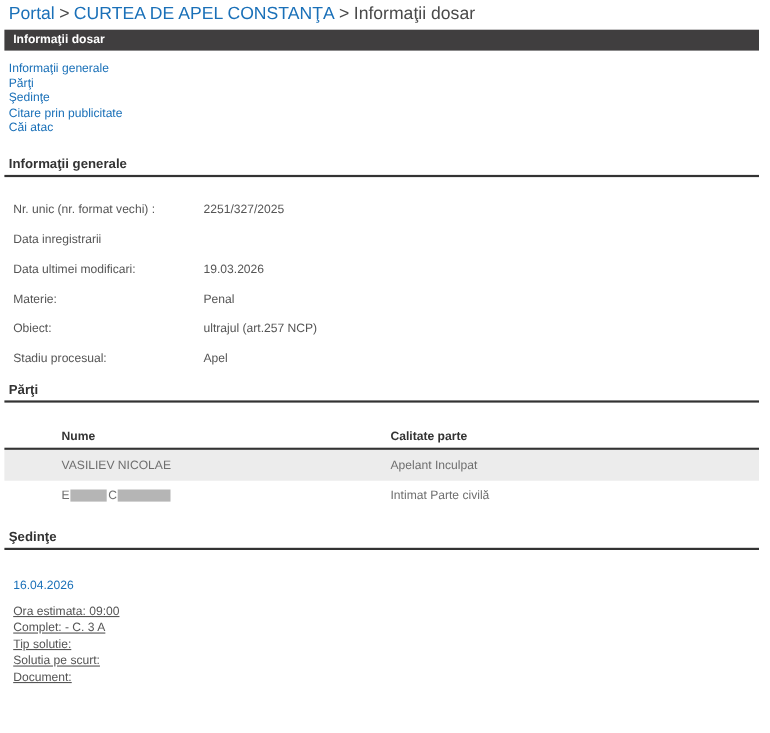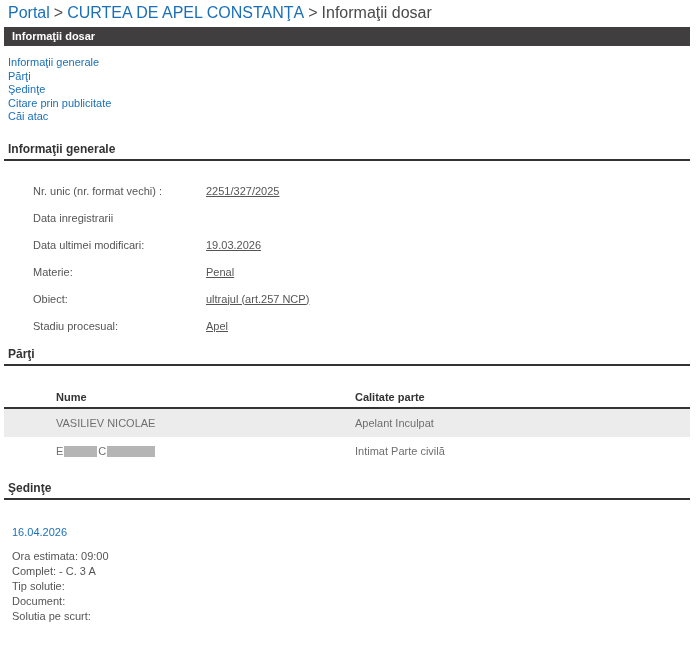--- a/index.html
+++ b/index.html
@@ -35,23 +35,23 @@
     font-size: 12px; font-weight: bold; color: #333333;
     padding: 0 0 3px 4px; border-bottom: 2px solid #333333;
     line-height: 14px;
   }
   .sec-general .section-heading { margin-top: 18px; }
   .sec-parti  .section-heading { margin-top: 14px; }
   .sec-sedinte .section-heading { margin-top: 16px; }
 
   
   .fields { margin-top: 23px; }
-  .field-row { display: flex; padding-left: 8px; line-height: 14px; margin-bottom: 13px; margin-left: 21px; }
+  .field-row { display: flex; padding-left: 8px; line-height: 14px; margin-bottom: 13px; }
   .field-label { flex: 0 0 173px; color: #555555; }
-  .field-value { flex: 1; color: #555555; text-decoration: underline; }
+  .field-value { flex: 1; color: #555555; }
 
   
   .ptable { margin-top: 24px; }
   .thead {
     display: flex; font-weight: bold; color: #333333;
     padding: 0 0 3px 8px; border-bottom: 2px solid #333333; line-height: 14px;
   }
   .trow { display: flex; padding: 7px 0 7px 8px; line-height: 14px; color: #6f6f6f; }
   .trow.alt { background: #ececec; }
   .col-name { flex: 0 0 343px; padding-left: 44px; }
@@ -61,21 +61,21 @@
     vertical-align: middle; margin-left: 1px; margin-right: 1px;
   }
   .redaction.r1 { width: 33px; }
   .redaction.r2 { width: 48px; }
 
   
   .session-date {
     display: inline-block; margin: 26px 0 0 8px;
     color: #1a70b8; text-decoration: none; font-size: 11px; cursor: pointer;
   }
-  .session-details { margin-top: 11px; padding-left: 8px; color: #555555; }
+  .session-details { margin-top: 11px; padding-left: 8px; color: #555555; text-decoration: underline; }
   .session-details div { line-height: 15px; }
 </style>
 </head>
 <body>
 
 <div class="page">
 
   <div class="breadcrumb">
     <a href="#" class="crumb-link">Portal</a><span class="crumb-sep">&gt;</span><a href="#" class="crumb-link">CURTEA DE APEL CONSTANŢA</a><span class="crumb-sep">&gt;</span><span class="crumb-current">Informaţii dosar</span>
   </div>
@@ -139,18 +139,18 @@
     </div>
   </section>
 
   <section class="sec-sedinte">
     <div class="section-heading">Şedinţe</div>
     <a href="#" class="session-date">16.04.2026</a>
     <div class="session-details">
       <div>Ora estimata: 09:00</div>
       <div>Complet: - C. 3 A</div>
       <div>Tip solutie:</div>
+      <div>Solutia pe scurt:</div>
       <div>Document:</div>
-      <div>Solutia pe scurt:</div>
     </div>
   </section>
 
 </div>
 
 </body></html>

